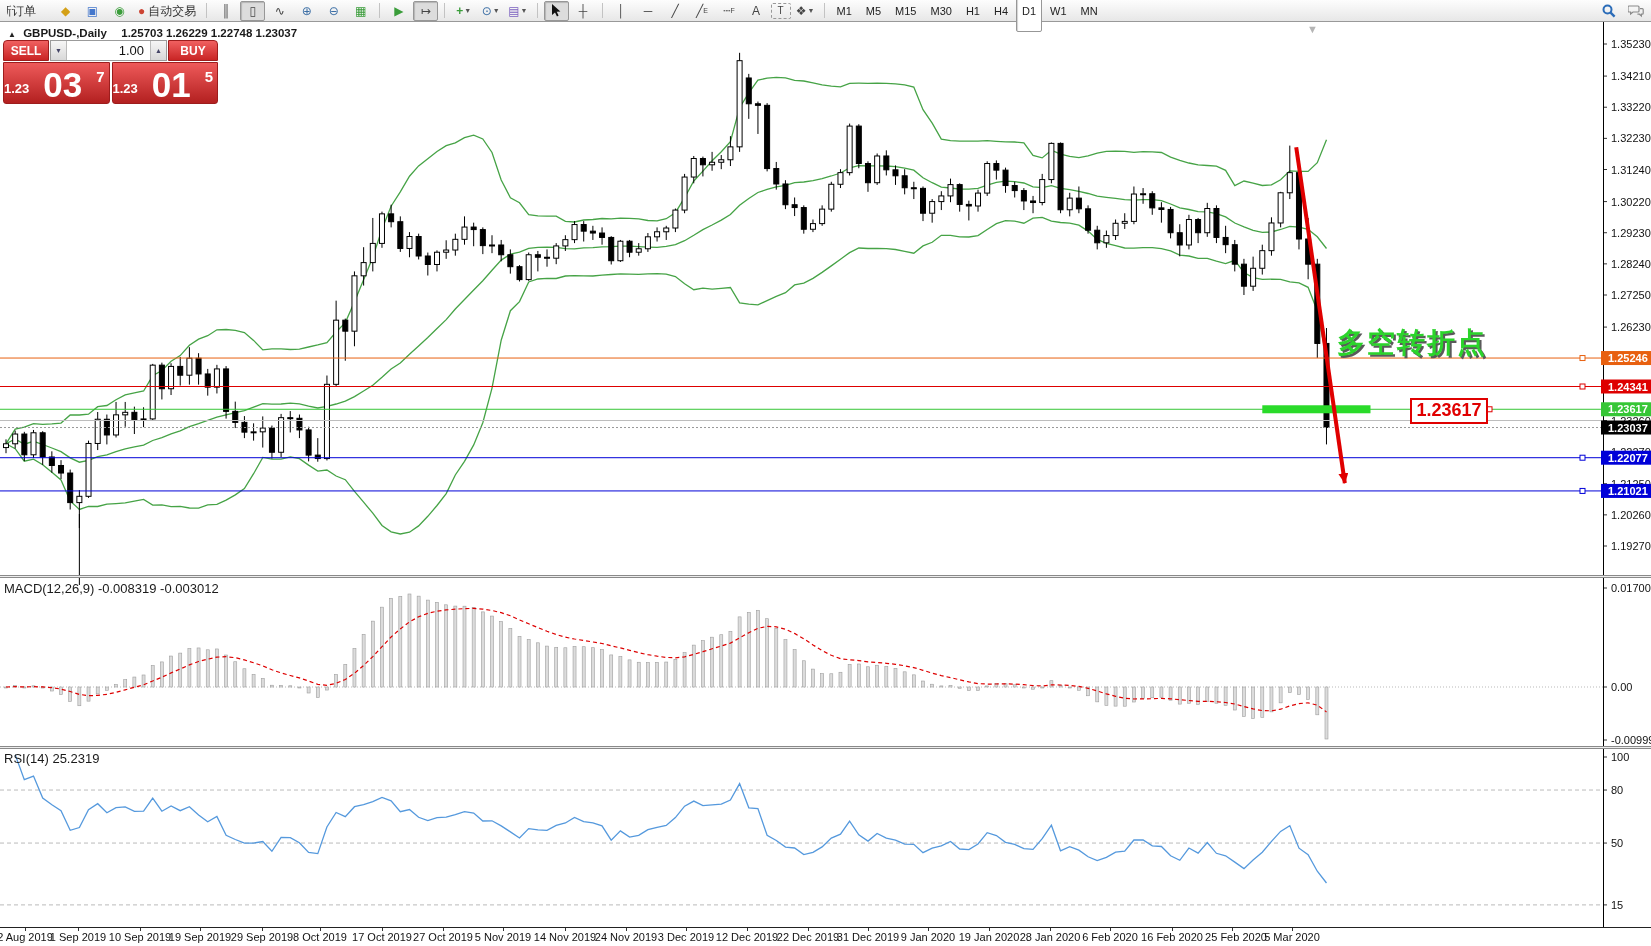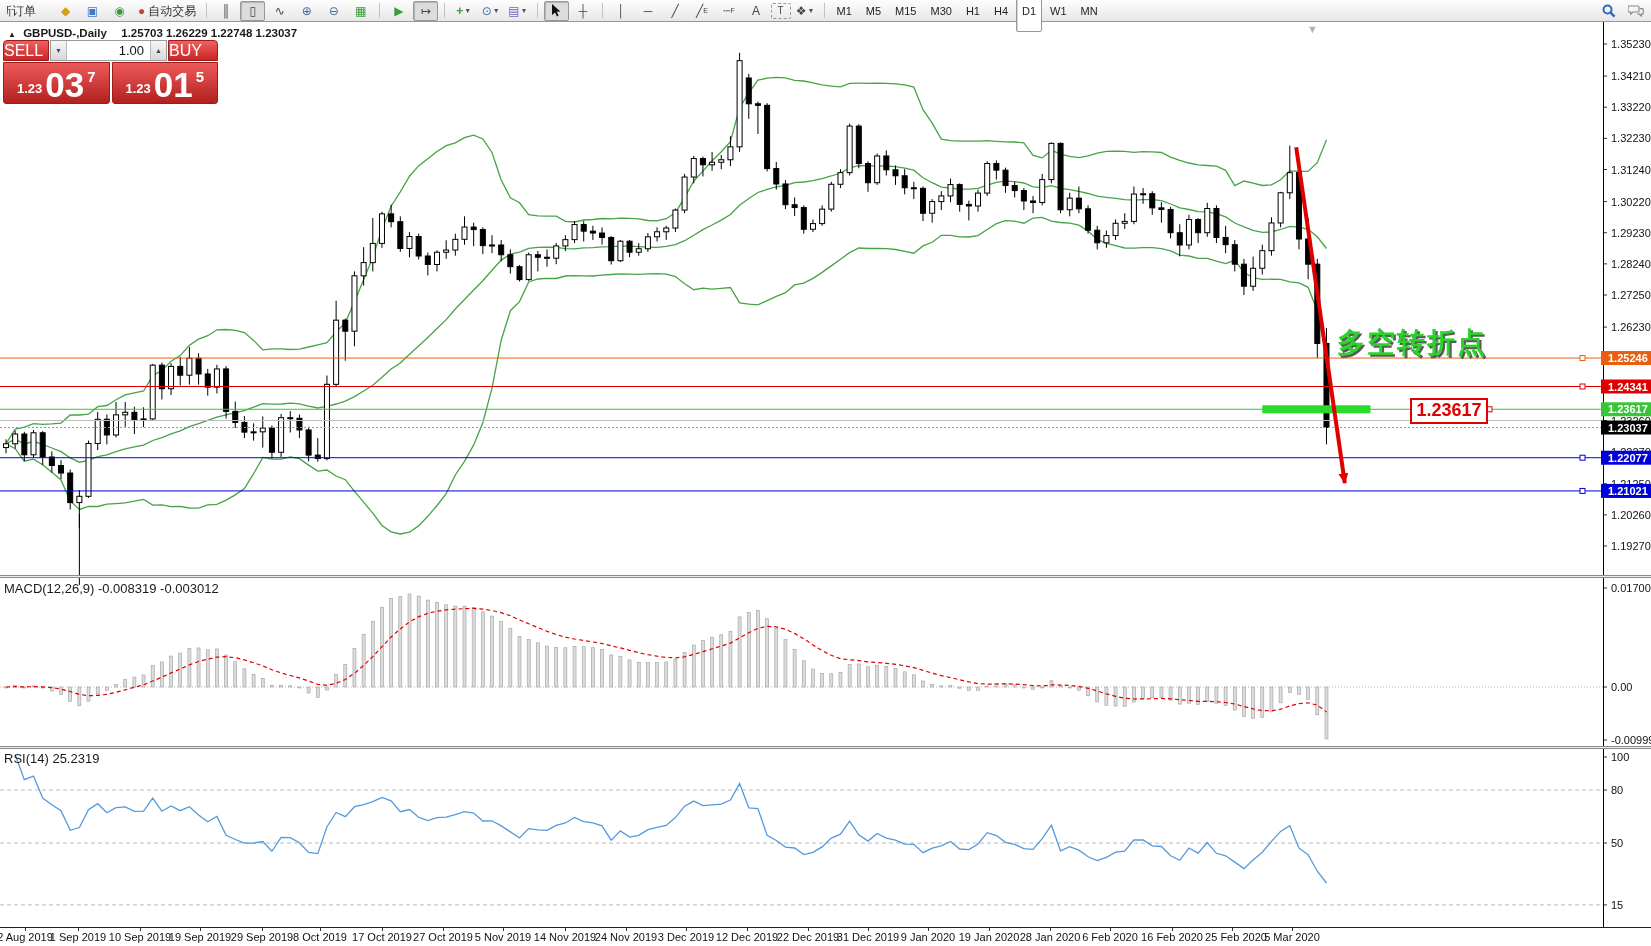--- a/index.html
+++ b/index.html
@@ -43,34 +43,34 @@
   #macd-label{top:581px}
   #rsi-label{top:751px}
   .shift-marker{position:absolute;left:1307px;top:23px;color:#b5b5b5;font-size:11px;z-index:4}
   .cn-note{position:absolute;left:1337px;top:324px;font-size:28px;font-weight:bold;color:#2BD42B;
     text-shadow:2px 2px 0 #5a5a5a;z-index:5;letter-spacing:2px}
   .price-callout{position:absolute;left:1410px;top:398px;width:74px;height:22px;border:2px solid #E00000;
     background:#fff;color:#E00000;font-size:18px;font-weight:bold;text-align:center;line-height:21px;z-index:5}
   
   .ocp{position:absolute;left:3px;top:40px;width:215px;z-index:7;font-family:"Liberation Sans","DejaVu Sans",sans-serif}
   .ocp-row1{display:flex;height:21px;align-items:stretch}
-  .sellbtn,.buybtn{width:46px;background:linear-gradient(#f06060,#c92525);color:#fff;font-size:16px;font-weight:normal;
-    display:flex;align-items:center;justify-content:flex-start;border:1px solid #9d1d1d;box-sizing:border-box}
+  .sellbtn,.buybtn{width:46px;background:linear-gradient(#f06060,#c92525);color:#fff;font-size:12px;font-weight:bold;
+    display:flex;align-items:center;justify-content:center;border:1px solid #9d1d1d;box-sizing:border-box}
   .sellbtn{border-radius:4px 0 0 0}
   .buybtn{border-radius:0 4px 0 0;width:50px}
   .volbox{flex:1;display:flex;background:#fff;border:1px solid #9b9b9b;box-sizing:border-box;margin:0 1px}
   .spin{width:15px;background:linear-gradient(#f6f6f6,#d8d8d8);display:flex;align-items:center;justify-content:center;
     font-size:7px;color:#446;flex:none}
   .spin.left{border-right:1px solid #bbb}.spin.right{border-left:1px solid #bbb}
   .volval{flex:1;font-size:13px;color:#111;display:flex;align-items:center;justify-content:flex-end;padding-right:6px}
   .ocp-row2{display:flex;gap:2px;height:42px;margin-top:1px}
   .pricebox{flex:1;background:linear-gradient(#ee5a5a,#b32020);color:#fff;display:flex;align-items:flex-end;
-    justify-content:center;padding-bottom:3px;border-radius:0 0 3px 3px;border:1px solid #9d1d1d;box-sizing:border-box}
+    padding-bottom:3px;border-radius:0 0 3px 3px;border:1px solid #9d1d1d;box-sizing:border-box}
   .pb-small{font-size:13px;font-weight:bold;margin-bottom:4px}
-  .pb-big{font-size:35px;font-weight:bold;line-height:.82;margin:0 3px}
+  .pb-big{font-size:35px;font-weight:bold;line-height:.82;margin:0 14px}
   .pb-sup{font-size:15px;font-weight:bold;margin-bottom:15px}
 </style>
 </head>
 <body>
 
 <div id="app">
 
   <div class="toolbar">
     <div class="tb-btn tb-text">
       <span class="clipwrap"><span>新订单</span></span>

